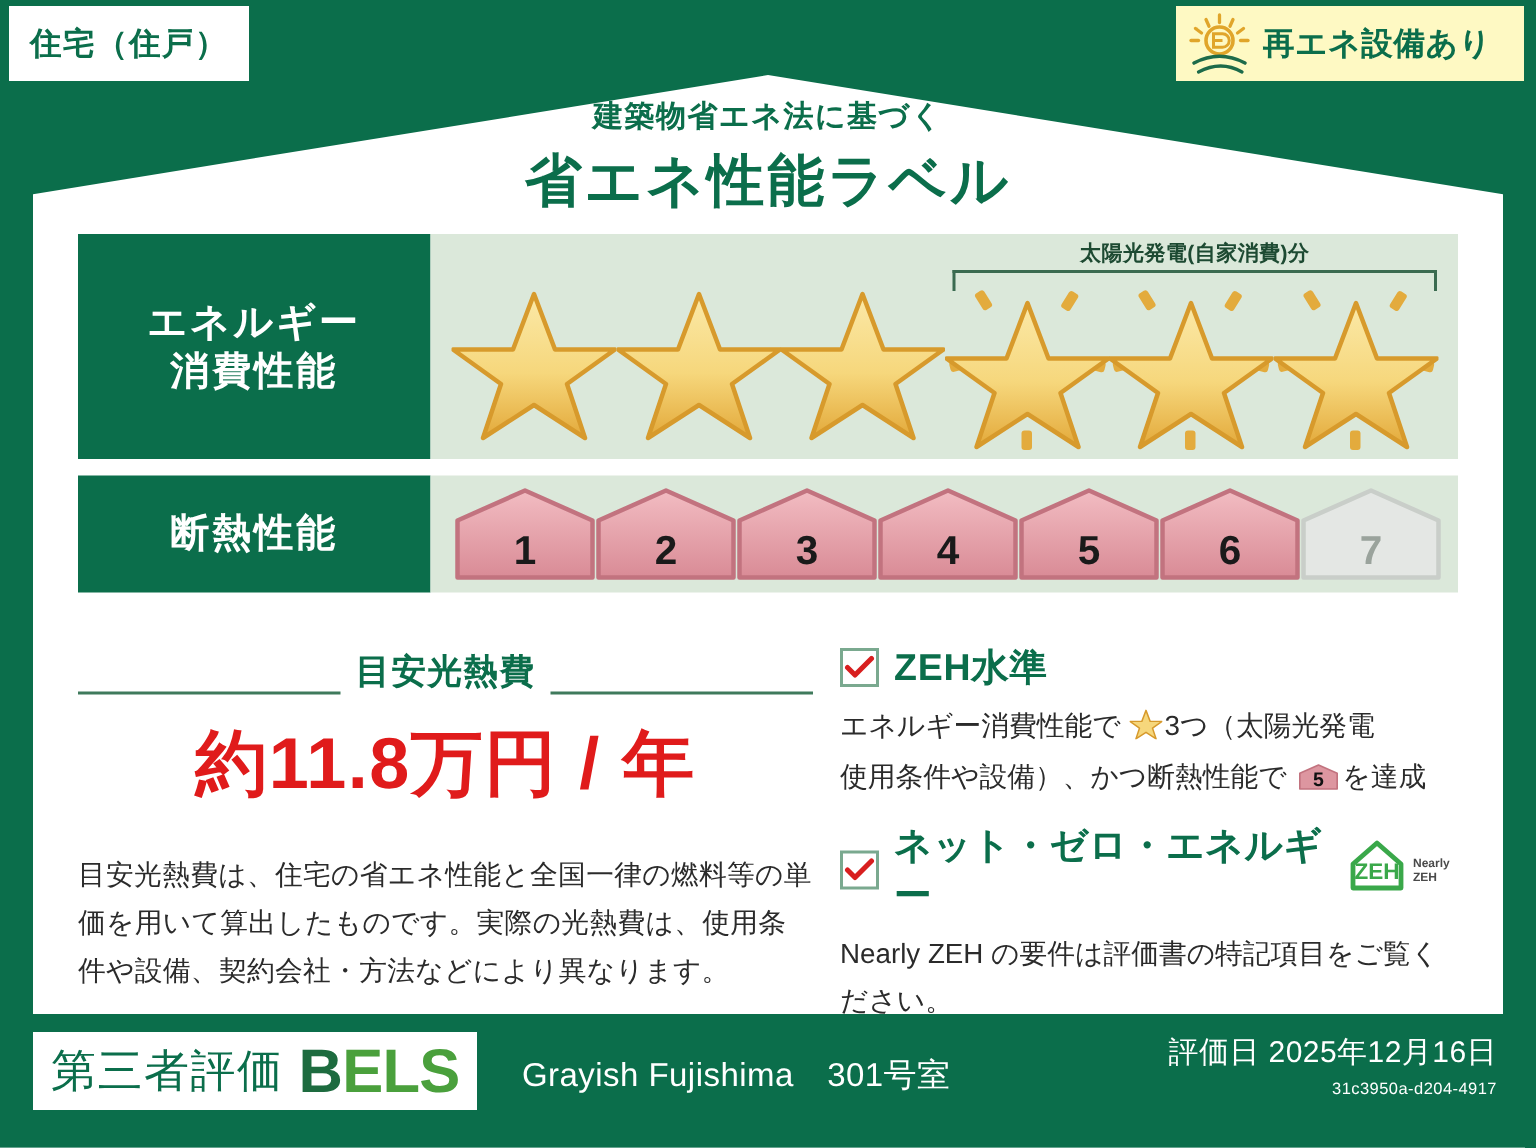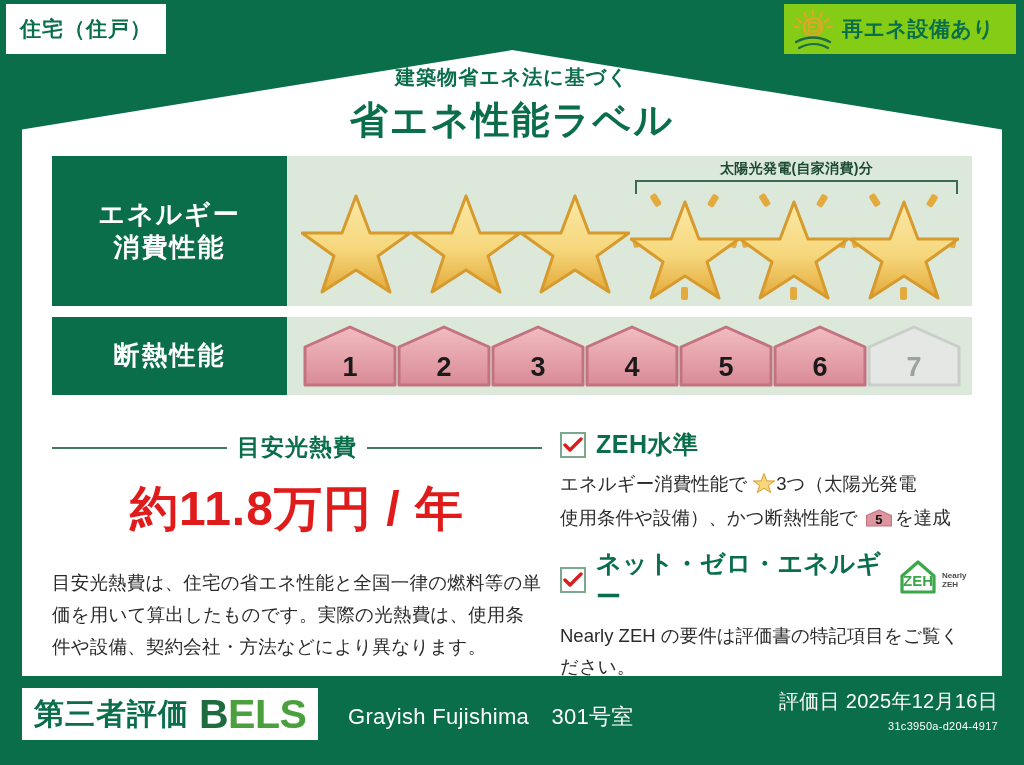--- a/index.html
+++ b/index.html
@@ -11,21 +11,21 @@
   #root{position:relative;width:1024px;height:765px;background:#0b6e4b;}
 
   
   .tab-dwelling{
     position:absolute;left:6px;top:4px;width:160px;height:50px;
     background:#ffffff;display:flex;align-items:center;justify-content:center;
     color:#0b6e4b;font-weight:bold;font-size:21px;letter-spacing:1px;
   }
   .badge-renew{
     position:absolute;right:8px;top:4px;height:50px;min-width:232px;
-    background:#84cc16;display:flex;align-items:center;gap:6px;
+    background:#fef9c3;display:flex;align-items:center;gap:6px;
     padding:0 10px 0 8px;box-sizing:border-box;
   }
   .badge-renew .lbl{color:#0b6e4b;font-weight:bold;font-size:21px;letter-spacing:.5px;}
   .sun-ico{width:44px;height:42px;flex:0 0 auto;}
 
   
   .card{
     position:absolute;left:22px;top:36px;width:980px;height:640px;
     background:#ffffff;
     clip-path:polygon(0% 14.6%, 50% 2.2%, 100% 14.6%, 100% 100%, 0% 100%);
@@ -66,21 +66,21 @@
     position:absolute;left:0;right:0;bottom:4px;text-align:center;
     font-size:27px;font-weight:bold;color:#1a1a1a;z-index:2;
   }
   .house.off .num{color:#9aa39c;}
 
   
   .lower{position:absolute;left:30px;top:392px;width:920px;display:flex;}
   .left-col{width:490px;flex:0 0 auto;}
   .right-col{flex:1;padding-left:18px;}
 
-  .cost-head{display:flex;align-items:center;gap:10px;margin-top:4px;}
+  .cost-head{display:flex;align-items:flex-end;gap:10px;margin-top:4px;}
   .cost-head .ln{flex:1;height:2px;background:#3f7a5c;}
   .cost-head .tx{color:#0b6e4b;font-weight:bold;font-size:23px;letter-spacing:1px;white-space:nowrap;}
   .cost-val{
     text-align:center;color:#e01b1b;font-weight:bold;font-size:48px;
     margin-top:14px;letter-spacing:1px;
   }
   .cost-note{
     margin-top:26px;color:#2b2b2b;font-size:18.5px;line-height:1.72;
     letter-spacing:.2px;
   }
@@ -98,21 +98,21 @@
   .inline-house .n{position:absolute;left:0;right:0;bottom:0px;text-align:center;
                    font-size:13px;font-weight:bold;color:#111;line-height:1;}
   .zeh-logo{display:inline-block;vertical-align:-10px;margin-left:6px;}
 
   
   .footer{position:absolute;left:0;right:0;bottom:0;height:89px;}
   .bels-box{
     position:absolute;left:22px;top:12px;height:52px;background:#ffffff;
     display:flex;align-items:center;padding:0 12px;
   }
-  .bels-jp{color:#0b6e4b;font-weight:bold;font-size:30px;letter-spacing:1px;}
+  .bels-jp{color:#0b6e4b;font-weight:normal;font-size:30px;letter-spacing:1px;}
   .bels-en{font-weight:bold;font-size:41px;letter-spacing:-.5px;margin-left:10px;}
   .bels-en .b1{color:#1d6b3f;}
   .bels-en .b2{color:#4aa03c;}
   .bels-name{
     position:absolute;left:348px;top:26px;color:#ffffff;font-size:22px;letter-spacing:.3px;
   }
   .eval{position:absolute;right:26px;top:12px;text-align:right;color:#ffffff;}
   .eval .d{font-size:20px;letter-spacing:.3px;}
   .eval .id{font-size:11px;margin-top:5px;letter-spacing:.3px;}
 </style>

